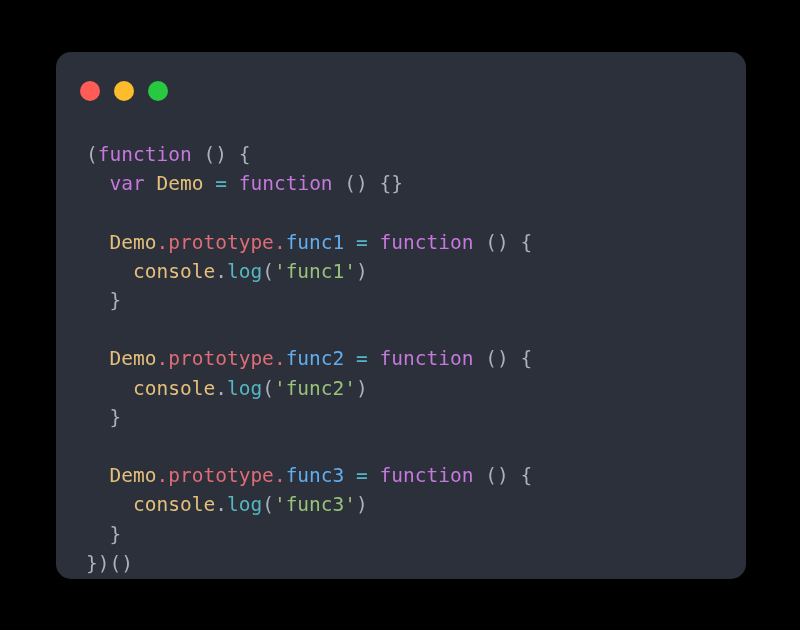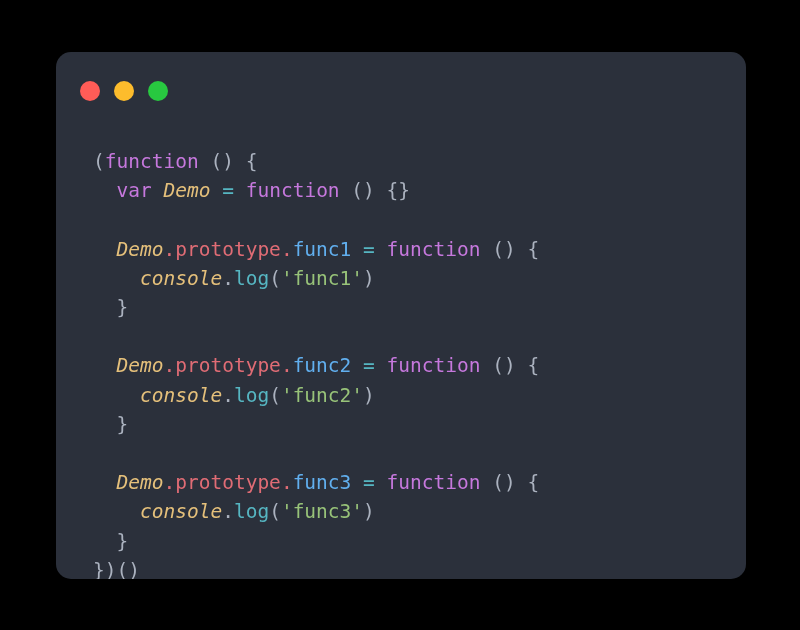--- a/index.html
+++ b/index.html
@@ -60,36 +60,36 @@
     position: absolute;
     left: 0;
     top: 78px;
     right: 0;
     bottom: 0;
     padding: 0 0 0 20px;
     box-sizing: border-box;
   }
 
   pre#code-block {
-    margin: 17px;
+    margin: 10px;
     padding: 0;
     font-family: "DejaVu Sans Mono", "Liberation Mono", monospace;
     font-size: 19.5px;
     line-height: 29.2px;
     color: #abb2bf;
     white-space: pre;
     letter-spacing: 0px;
   }
 
   .ln { display: block; min-height: 29.2px; }
 
   
   .t-punc { color: #abb2bf; }
   .t-kw   { color: #c678dd; }
-  .t-var  { color: #e5c07b; font-style: italic; }
+  .t-var  { color: #e5c07b; }
   .t-op   { color: #56b6c2; }
   .t-prop { color: #e06c75; }
   .t-fn   { color: #61afef; }
   .t-str  { color: #98c379; }
   .t-meth { color: #56b6c2; }
 </style>
 </head>
 <body>
 
 <div id="stage" style="background: rgb(0, 0, 0);">

